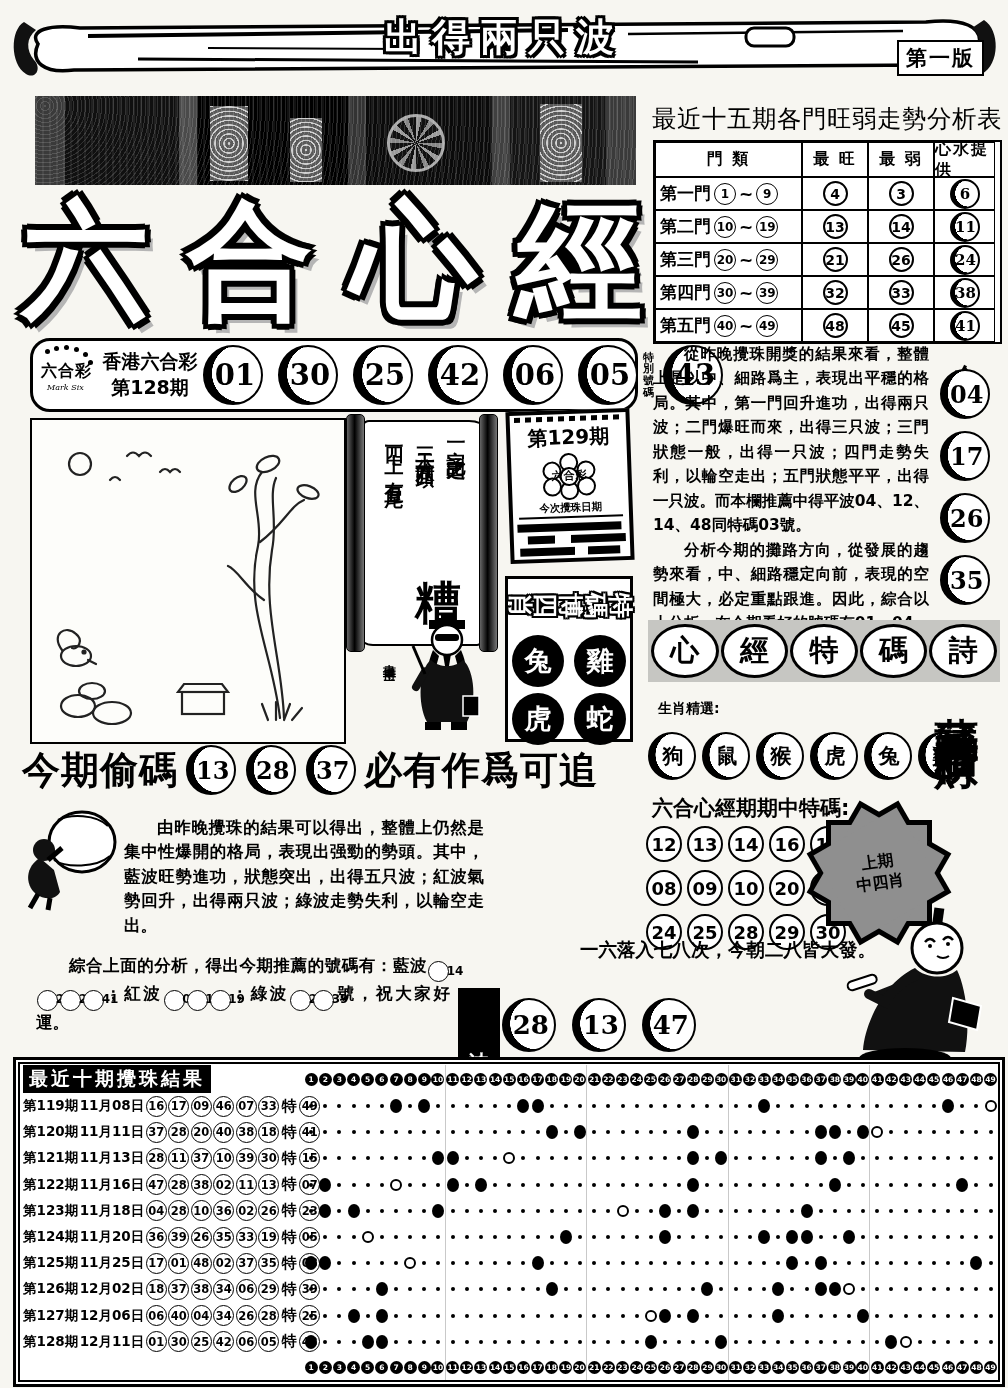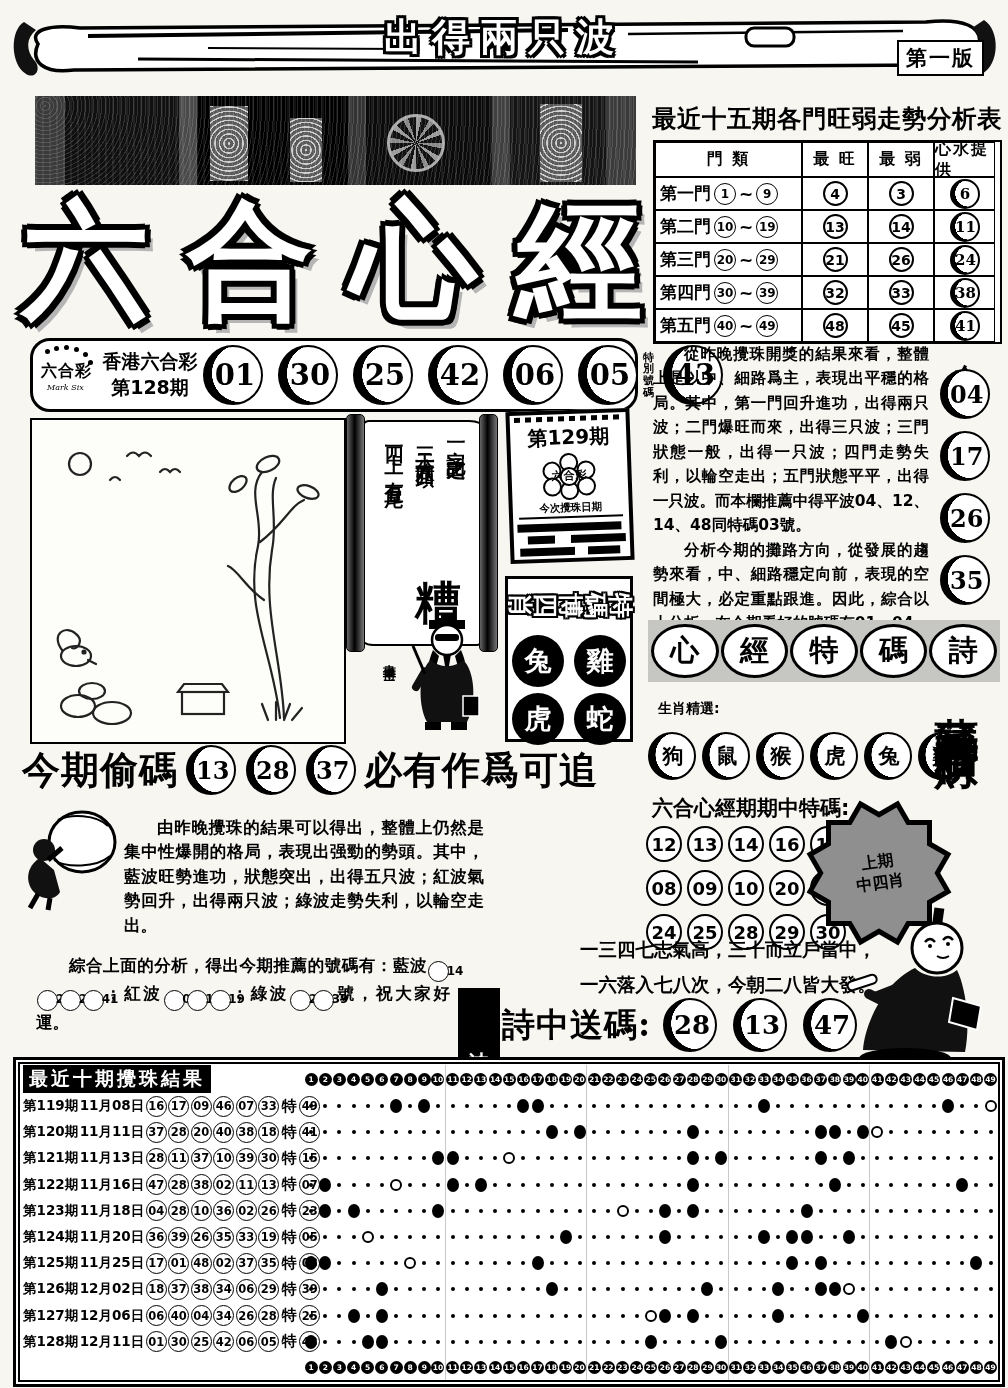--- a/index.html
+++ b/index.html
@@ -97,21 +97,21 @@
   .steal-row{left:22px;top:742px;width:620px;height:56px;display:flex;align-items:center;gap:8px;}
   .steal-row .lbl{font-size:38px;font-weight:bold;font-family:Liberation Serif, serif;letter-spacing:1px;white-space:nowrap;}
   
   .left-text{left:20px;top:800px;width:480px;font-size:16.5px;font-weight:bold;line-height:1.48;text-align:justify;}
   .left-text p{margin:16px;text-indent:2em;}
   .thief{float:left;width:98px;height:112px;margin:0 6px 2px 0;}
   .bolu{float:right;width:42px;height:106px;margin:34px 0 0 8px;background:#000;color:#fff;
      display:flex;align-items:center;justify-content:center;writing-mode:vertical-rl;
      font-size:21px;font-weight:bold;letter-spacing:3px;font-family:"DejaVu Serif",serif;}
   
-  .gate-title{left:652px;top:102px;width:348px;font-size:24.5px;font-weight:bold;letter-spacing:.5px;white-space:nowrap;}
+  .gate-title{left:652px;top:102px;width:348px;font-size:24.5px;font-weight:normal;letter-spacing:.5px;white-space:nowrap;}
   .gate-table{left:653px;top:140px;width:345px;border:2.5px solid #000;background:#fff;
      display:grid;grid-template-columns:147px 66px 66px 61px;}
   .gt-cell{border:1px solid #000;display:flex;align-items:center;justify-content:center;height:31px;gap:3px;
      font-weight:bold;font-size:17px;}
   .gt-head{font-size:16px;letter-spacing:2px;height:33px;}
   .gt-gate{justify-content:flex-start;padding-left:4px;}
   .right-text{left:653px;top:342px;width:276px;font-size:15.5px;font-weight:bold;line-height:1.58;text-align:justify;}
   .right-text p{margin:0;text-indent:2em;}
   .hot-col{left:930px;top:342px;width:70px;display:flex;flex-direction:column;align-items:center;gap:9px;}
   .hot-col .lbl{writing-mode:vertical-rl;font-size:27px;font-weight:bold;letter-spacing:6px;font-family:"DejaVu Serif",serif;}
@@ -535,26 +535,24 @@
     <div class="sq sq3 in"></div>
     <div class="txt">
       <span>上期</span>
       <span>中四肖</span>
     </div>
   </div>
 
   <div class="abs side-text">藏詩三千贈君橫財</div>
 
   <div class="abs poem">
-    <div>一三四七志氣高，三十而立戶當中，</div>
     <div>一六落入七八次，今朝二八皆大發。</div>
   </div>
 
   <div class="abs send-row">
-    <span class="lbl">詩中送碼:</span>
     <span style="display:flex;gap:16px;">
         <span class="lotto-ball s52">
           <span class="bn">28</span>
         </span>
         <span class="lotto-ball s52">
           <span class="bn">13</span>
         </span>
         <span class="lotto-ball s52">
           <span class="bn">47</span>
         </span>

